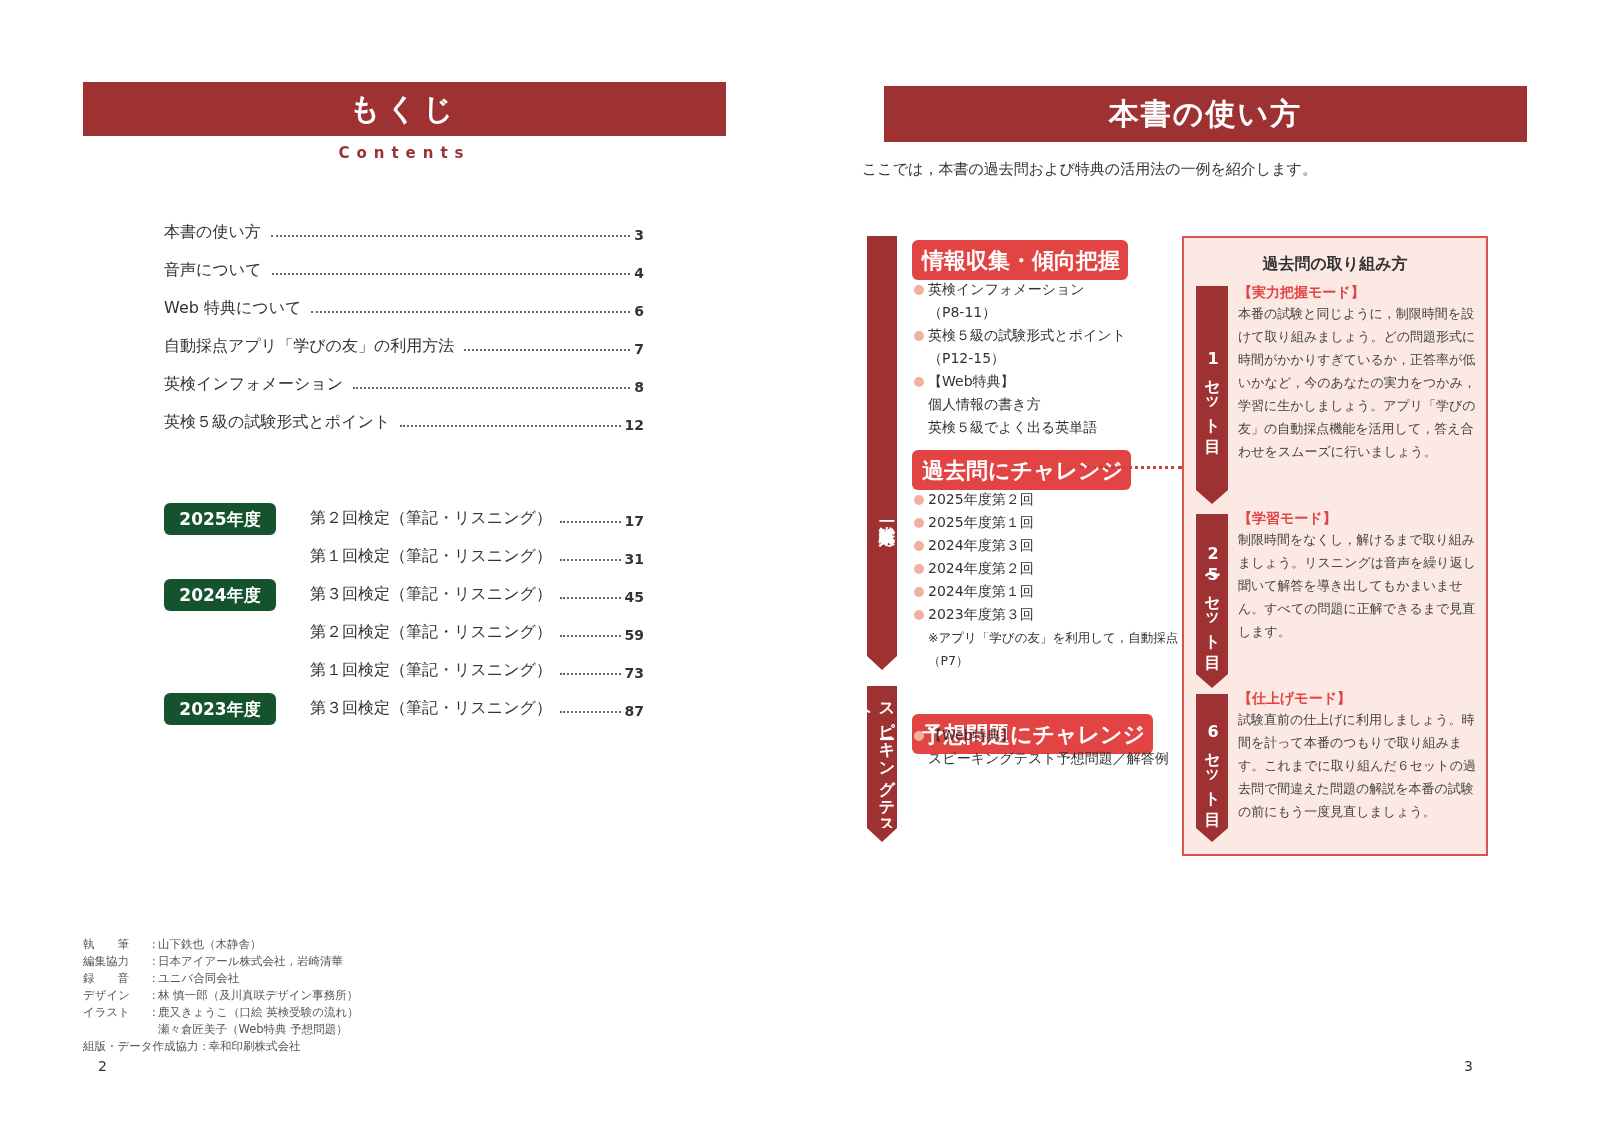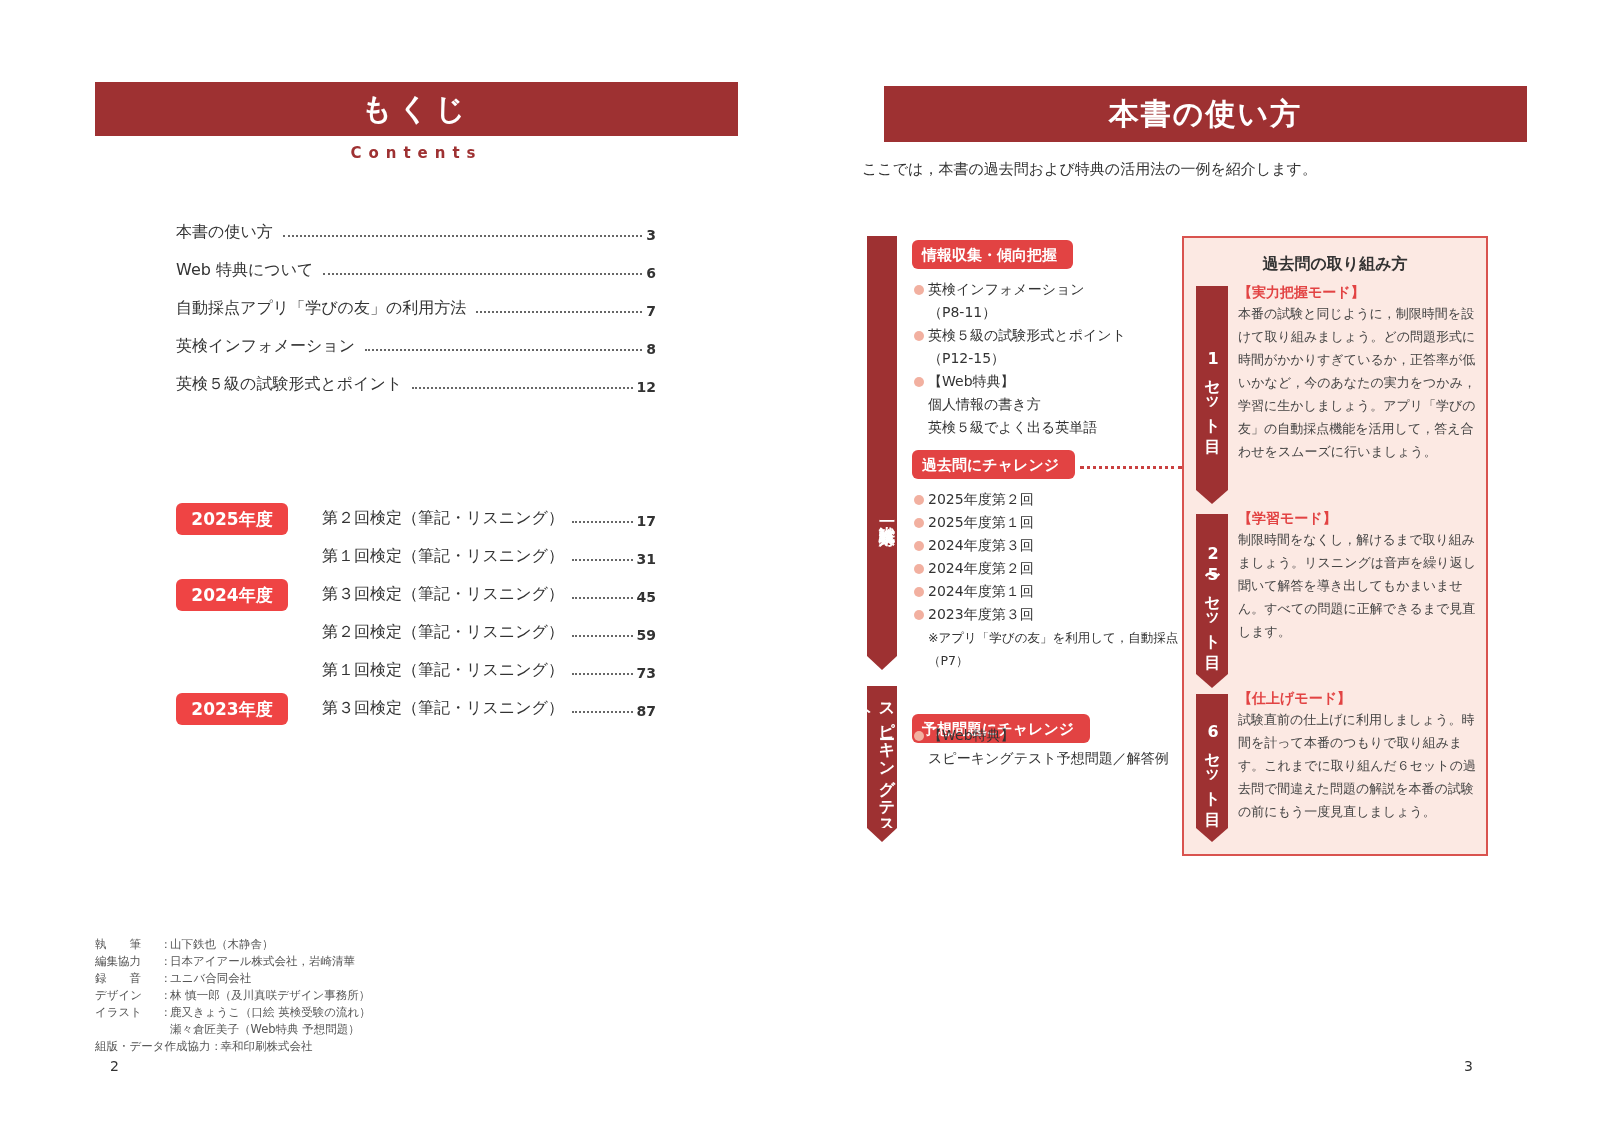--- a/index.html
+++ b/index.html
@@ -1,20 +1,20 @@
 <!DOCTYPE html>
 <html><head>
 <meta charset="utf-8">
 <style>
   * { box-sizing: border-box; margin: 0; padding: 0; }
   html, body { width: 1600px; height: 1137px; background: #ffffff; overflow: hidden; }
   body { position: relative; font-family: "DejaVu Sans", "Liberation Sans", sans-serif; color: #333; }
 
   .page { position: absolute; top: 0; height: 1137px; }
-  .page-left { left: 16px; width: 800px; }
+  .page-left { left: 4px; width: 800px; }
   .page-right { left: 800px; width: 800px; }
 
   .title-bar {
     position: absolute; background: #9e3132; color: #fff;
     display: flex; align-items: center; justify-content: center;
     font-weight: bold; font-size: 30px; letter-spacing: 6px;
   }
   .left-title { left: 79px; top: 82px; width: 643px; height: 54px; }
   .right-title { left: 84px; top: 86px; width: 643px; height: 56px; letter-spacing: 2px; }
 
@@ -26,21 +26,21 @@
   .toc { position: absolute; left: 160px; top: 205px; width: 480px; }
   .toc-row { position: relative; height: 38px; display: flex; align-items: flex-end; }
   .toc-label { font-size: 16px; color: #333; white-space: nowrap; padding-right: 10px; }
   .toc-dots { flex: 1; border-bottom: 2px dotted #666; margin-bottom: 6px; height: 2px; }
   .toc-page { font-size: 14px; color: #333; padding-left: 4px; font-weight: bold; }
 
   .exam-list { position: absolute; left: 160px; top: 500px; width: 480px; }
   .exam-row { position: relative; height: 38px; display: flex; align-items: center; }
   .year-badge {
     position: absolute; left: 0; width: 112px; height: 32px;
-    background: #ef4444; color: #fff; border-radius: 6px;
+    background: #14532d; color: #fff; border-radius: 6px;
     font-weight: bold; font-size: 17px; display: flex; align-items: center; justify-content: center;
   }
   .exam-text { position: absolute; left: 130px; right: 0; display: flex; align-items: flex-end; top: 8px; margin-left: 16px; }
   .exam-label { font-size: 16px; white-space: nowrap; padding-right: 8px; }
   .exam-dots { flex: 1; border-bottom: 2px dotted #666; margin-bottom: 6px; }
   .exam-page { font-size: 14px; font-weight: bold; padding-left: 4px; }
 
   .credits { position: absolute; left: 79px; top: 936px; font-size: 11.5px; color: #555; line-height: 17px; }
   .credit-row { display: flex; }
   .credit-key { width: 65px; white-space: nowrap; }
@@ -56,21 +56,21 @@
   .phase-arrow { position: absolute; width: 30px; background: #9e3132; color: #fff;
     font-weight: bold; font-size: 16px; writing-mode: vertical-rl; text-orientation: upright;
     display: flex; align-items: flex-start; justify-content: center; letter-spacing: 1px; }
   .phase-arrow::after { content: ""; position: absolute; bottom: -14px; left: 0;
     border-left: 15px solid transparent; border-right: 15px solid transparent; border-top: 14px solid #9e3132; }
   .phase-1 { left: 67px; top: 236px; height: 420px; padding-top: 138px; }
   .phase-2 { left: 67px; top: 686px; height: 142px; padding-top: 6px; }
 
   .section-label {
     position: absolute; background: #e24343; color: #fff; border-radius: 6px;
-    font-weight: bold; font-size: 15px; padding: 6px 16px 4px 10px; white-space: nowrap;
+    font-weight: bold; font-size: 22px; padding: 6px 8px 4px 10px; white-space: nowrap;
   }
   .sec-info { left: 112px; top: 240px; }
   .sec-past { left: 112px; top: 450px; }
   .sec-pred { left: 112px; top: 714px; }
 
   .bullet-list { position: absolute; left: 112px; font-size: 14px; color: #333; }
   .bullet-item { position: relative; padding-left: 16px; line-height: 23px; white-space: nowrap; }
   .bullet-item .dot { position: absolute; left: 2px; top: 7px; width: 10px; height: 10px; border-radius: 50%; background: #f2b0a0; }
   .bullet-sub { padding-left: 16px; line-height: 23px; white-space: nowrap; font-size: 14px; }
   .bullet-note { padding-left: 16px; line-height: 23px; white-space: nowrap; font-size: 12.5px; }
@@ -106,20 +106,25 @@
 
 <div class="page page-left">
   <div class="title-bar left-title">もくじ</div>
   <div class="subtitle">Contents</div>
 
   <div class="toc">
     <div class="toc-row">
         <span class="toc-label">本書の使い方</span>
         <span class="toc-dots"></span>
         <span class="toc-page">3</span>
+      </div>
+    <div class="toc-row">
+        <span class="toc-label">音声について</span>
+        <span class="toc-dots"></span>
+        <span class="toc-page">4</span>
       </div>
     <div class="toc-row">
         <span class="toc-label">Web 特典について</span>
         <span class="toc-dots"></span>
         <span class="toc-page">6</span>
       </div>
     <div class="toc-row">
         <span class="toc-label">自動採点アプリ「学びの友」の利用方法</span>
         <span class="toc-dots"></span>
         <span class="toc-page">7</span>

